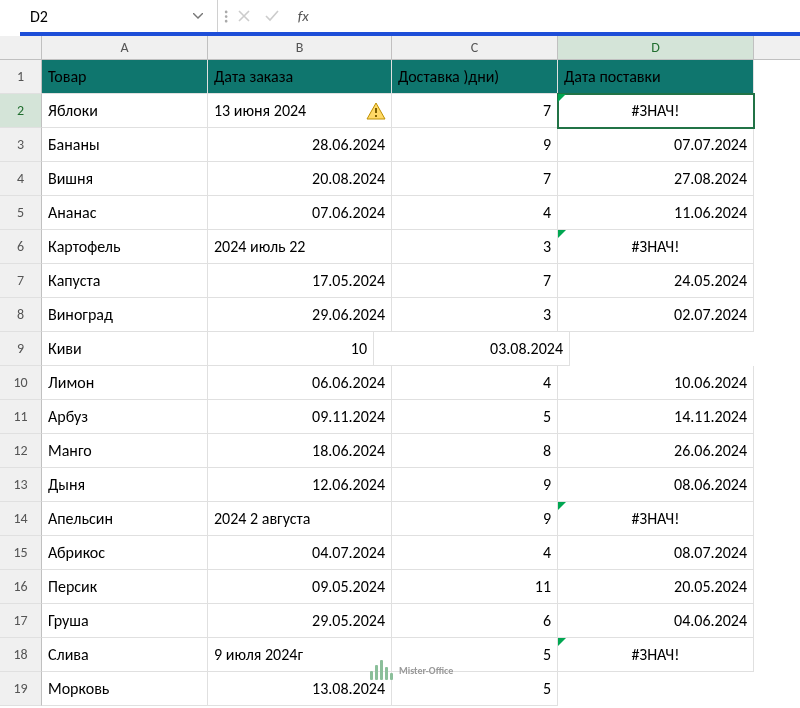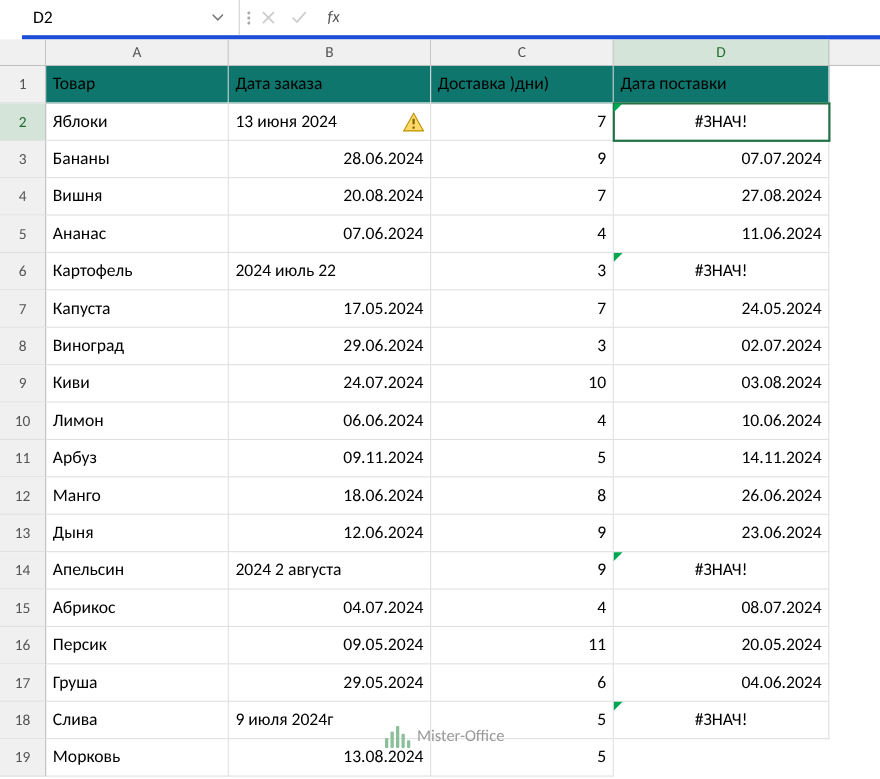--- a/index.html
+++ b/index.html
@@ -141,27 +141,27 @@
       position: absolute;
       left: -26px;
       top: 50%;
       transform: translateY(-50%);
       width: 20px; height: 18px;
       z-index: 3;
     }
     .watermark {
       position: absolute;
       bottom: 26px;
-      left: 350px;
+      left: 370px;
       display: flex;
       align-items: center;
       gap: 6px;
       color: #999;
-      font-size: 15px;
-      font-weight: 400;
+      font-size: 10px;
+      font-weight: 700;
       z-index: 5;
       pointer-events: none;
     }
     .wm-bars {
       display: flex;
       align-items: flex-end;
       gap: 2px;
     }
     .wm-bar {
       width: 3px;
@@ -284,21 +284,20 @@
         <div class="cell colA">Виноград</div>
         <div class="cell colB right">29.06.2024</div>
         <div class="cell colC right">3</div>
         <div class="cell colD right">
           <span>02.07.2024</span>
         </div>
       </div>
       <div class="row">
         <div class="row-header">9</div>
         <div class="cell colA">Киви</div>
-        <div class="cell colB right">24.07.2024</div>
         <div class="cell colC right">10</div>
         <div class="cell colD right">
           <span>03.08.2024</span>
         </div>
       </div>
       <div class="row">
         <div class="row-header">10</div>
         <div class="cell colA">Лимон</div>
         <div class="cell colB right">06.06.2024</div>
         <div class="cell colC right">4</div>
@@ -323,21 +322,21 @@
         <div class="cell colD right">
           <span>26.06.2024</span>
         </div>
       </div>
       <div class="row">
         <div class="row-header">13</div>
         <div class="cell colA">Дыня</div>
         <div class="cell colB right">12.06.2024</div>
         <div class="cell colC right">9</div>
         <div class="cell colD right">
-          <span>23.06.2024</span>
+          <span>08.06.2024</span>
         </div>
       </div>
       <div class="row">
         <div class="row-header">14</div>
         <div class="cell colA">Апельсин</div>
         <div class="cell colB ">2024 2 августа</div>
         <div class="cell colC right">9</div>
         <div class="cell colD center">
           <span class="err-triangle"></span>
           <span>#ЗНАЧ!</span>

